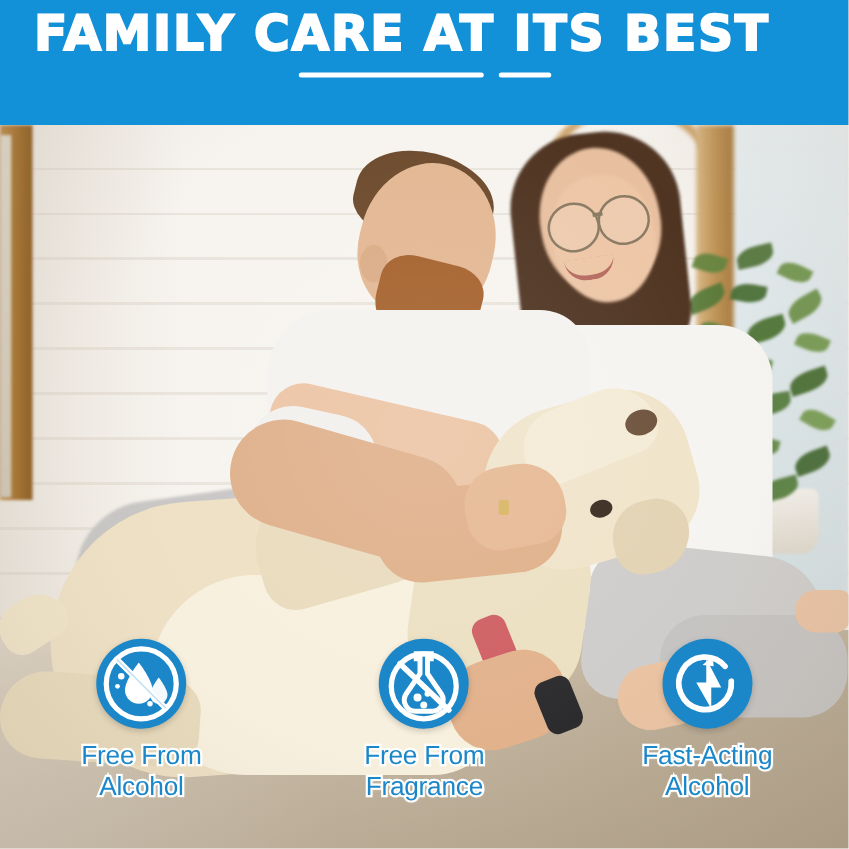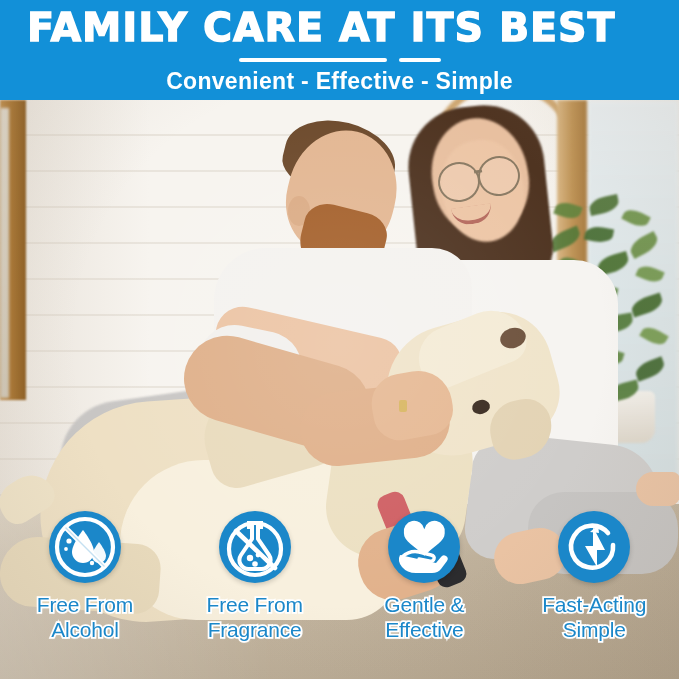--- a/index.html
+++ b/index.html
@@ -577,21 +577,20 @@
 <body>
 
 <div id="infographic">
 
   <div class="header-banner">
     <div class="headline">FAMILY CARE AT ITS BEST</div>
     <div class="rule-wrap">
       <div class="rule-long"></div>
       <div class="rule-short"></div>
     </div>
-    <div class="subheadline">Convenient - Effective - Simple</div>
   </div>
 
   <div class="photo-scene">
 
     <div class="wall"></div>
     <div class="wall-shade"></div>
     <div class="door-frame"></div>
     <div class="door-glass"></div>
     <div class="arch"></div>
     <div class="window-glass"></div>
@@ -701,38 +700,27 @@
           <circle cx="31" cy="47" r="3.2" fill="#ffffff"></circle>
           <circle cx="39" cy="44" r="2.4" fill="#ffffff"></circle>
           <circle cx="36" cy="53" r="2.8" fill="#ffffff"></circle>
           <line x1="17" y1="20" x2="56" y2="57" stroke="#ffffff" stroke-width="4.6" stroke-linecap="round"></line>
         </svg>
       </div>
       <div class="badge-label">Free From
 Fragrance</div>
     </div>
 
-    <div class="badge">
-      <div class="badge-icon">
-        <svg width="72" height="72" viewBox="0 0 72 72" aria-hidden="true">
-          <path d="M36 36 C26 26 16 22 16 14 A9 9 0 0 1 36 10 A9 9 0 0 1 56 14 C56 22 46 26 36 36 Z" fill="#ffffff" transform="translate(0,8) scale(1.02) translate(-0.4,0)"></path>
-          <path d="M14 46 q8 -7 17 -5 l12 3 q4 1 3 4 q-1 3 -5 2 l-10 -2" fill="none" stroke="#ffffff" stroke-width="3.4" stroke-linecap="round"></path>
-          <path d="M12 44 q-3 6 2 12 q5 6 14 6 h16 q6 0 9 -4 l6 -8 q2 -3 -1 -5 q-3 -2 -5 1 l-5 6" fill="#ffffff"></path>
-        </svg>
-      </div>
-      <div class="badge-label">Gentle &amp;
-Effective</div>
-    </div>
 
     <div class="badge">
       <div class="badge-icon">
         <svg width="72" height="72" viewBox="0 0 72 72" aria-hidden="true">
           <path d="M50 22 a21 21 0 1 0 5 12" fill="none" stroke="#ffffff" stroke-width="4.6" stroke-linecap="round"></path>
           <polygon points="27,17 27,36 19,36 31,57 31,40 39,40" fill="#ffffff" transform="translate(8,-1)"></polygon>
           <polygon points="40,14 32,21 41,22" fill="#ffffff"></polygon>
         </svg>
       </div>
       <div class="badge-label">Fast-Acting
-Simple</div>
+Alcohol</div>
     </div>
 
   </div>
 </div>
 
 </body></html>

